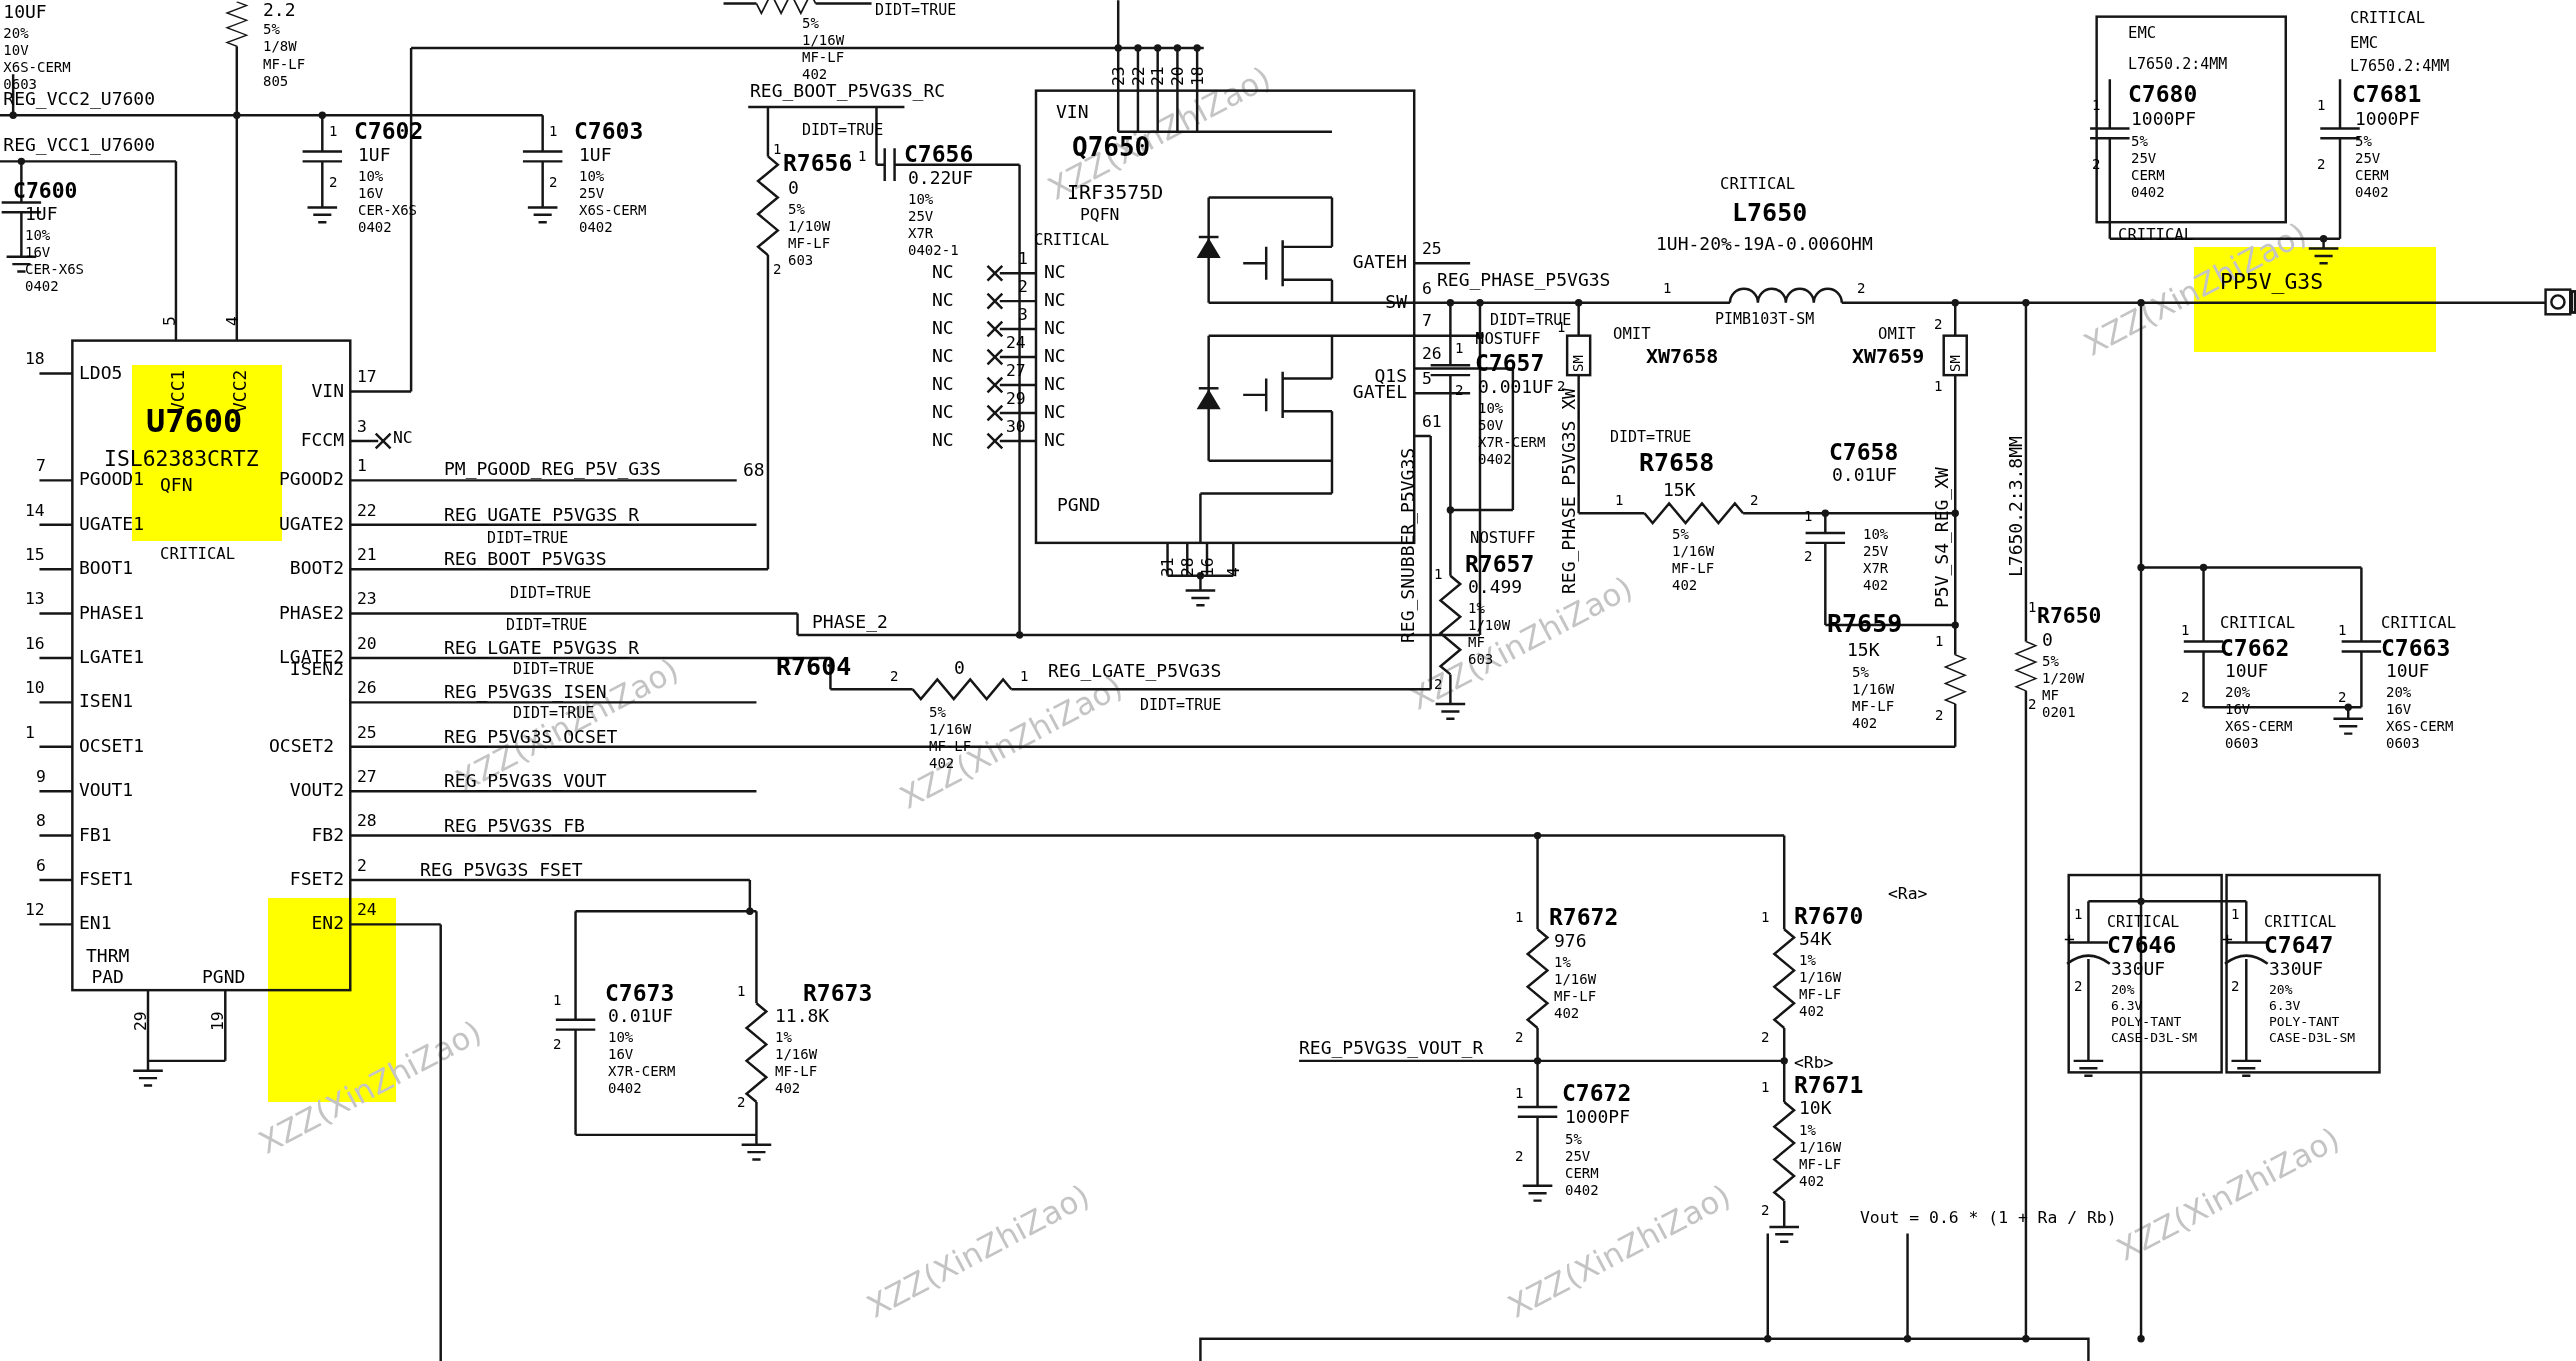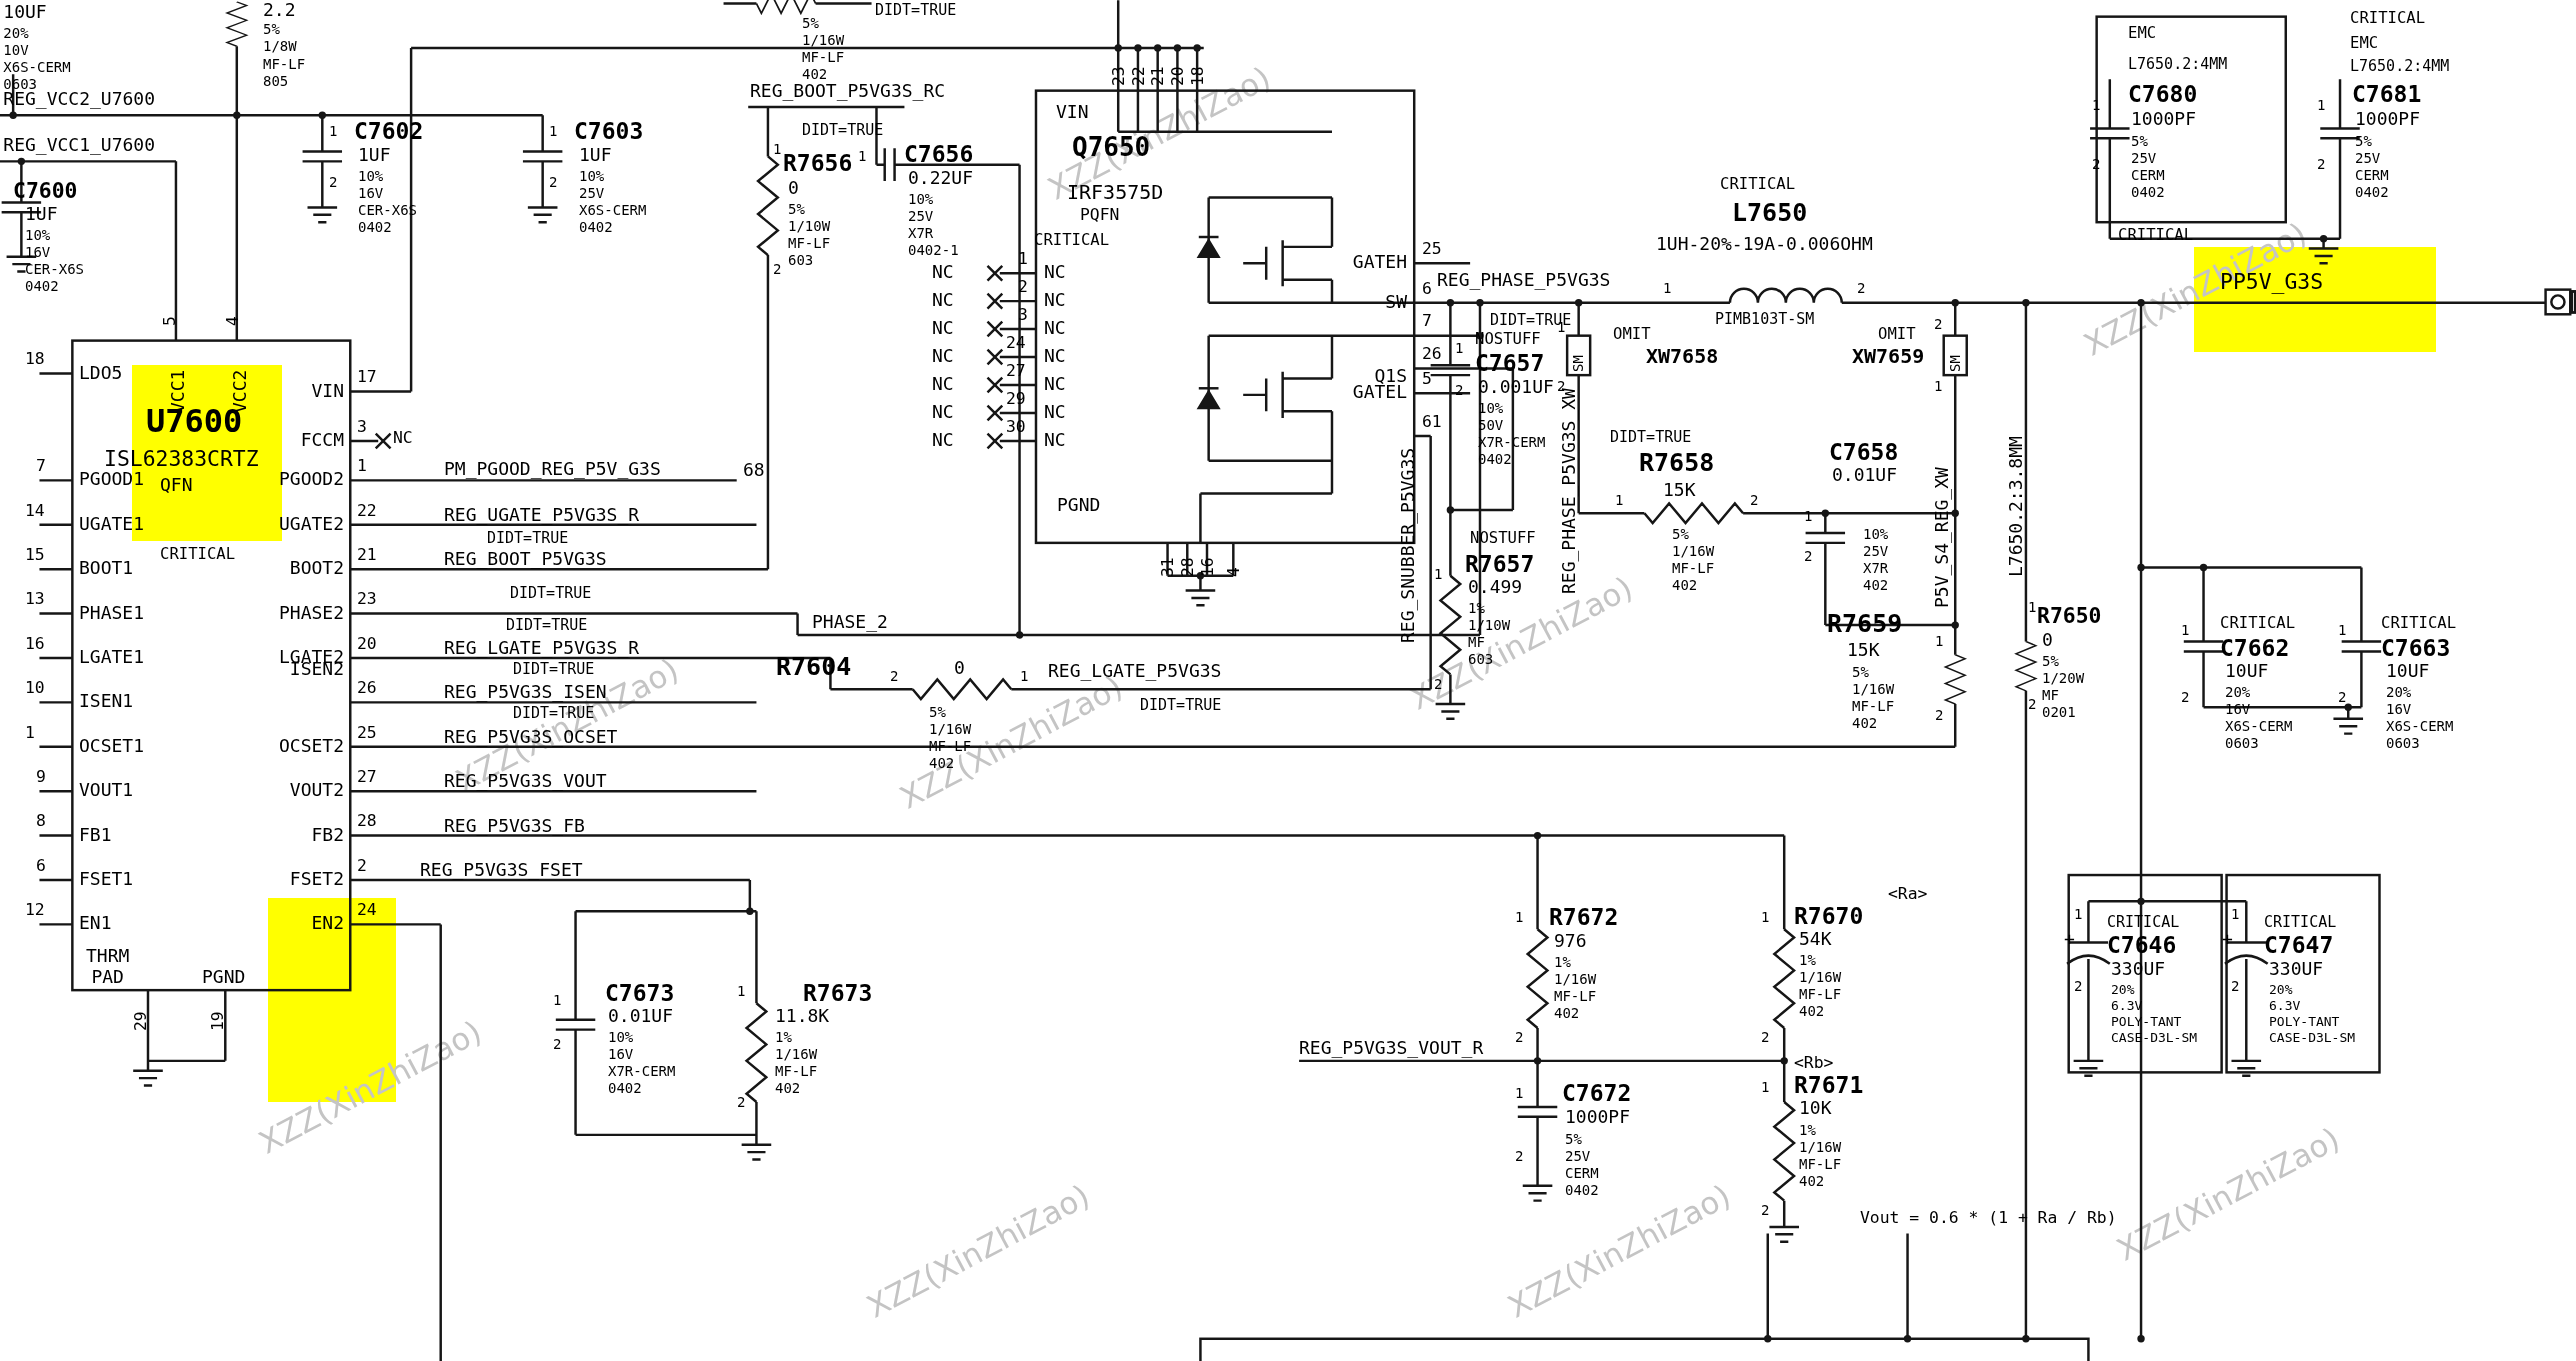--- a/index.html
+++ b/index.html
@@ -221,21 +221,21 @@
   <span class="t pname" style="left:79px;top:913px">EN1</span>
 
   <span class="t rname" style="left:258px;top:381px">VIN</span>
   <span class="t rname" style="left:258px;top:430px">FCCM</span>
   <span class="t rname" style="left:258px;top:469px">PGOOD2</span>
   <span class="t rname" style="left:258px;top:514px">UGATE2</span>
   <span class="t rname" style="left:258px;top:558px">BOOT2</span>
   <span class="t rname" style="left:258px;top:603px">PHASE2</span>
   <span class="t rname" style="left:258px;top:647px">LGATE2</span>
   <span class="t rname" style="left:258px;top:659px">ISEN2</span>
-  <span class="t rname" style="left:258px;top:736px">OCSET2</span>
+  <span class="t rname" style="left:248px;top:736px">OCSET2</span>
   <span class="t rname" style="left:258px;top:780px">VOUT2</span>
   <span class="t rname" style="left:258px;top:825px">FB2</span>
   <span class="t rname" style="left:258px;top:869px">FSET2</span>
   <span class="t rname" style="left:258px;top:913px">EN2</span>
 
   <span class="t pn" style="left:357px;top:368px">17</span>
   <span class="t pn" style="left:357px;top:418px">3</span>
   <span class="t pn" style="left:357px;top:457px">1</span>
   <span class="t pn" style="left:357px;top:502px">22</span>
   <span class="t pn" style="left:357px;top:546px">21</span>

